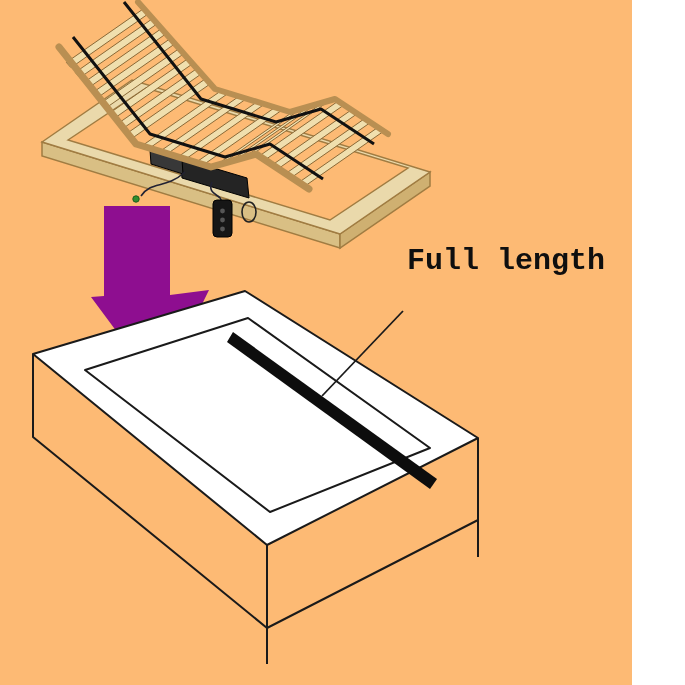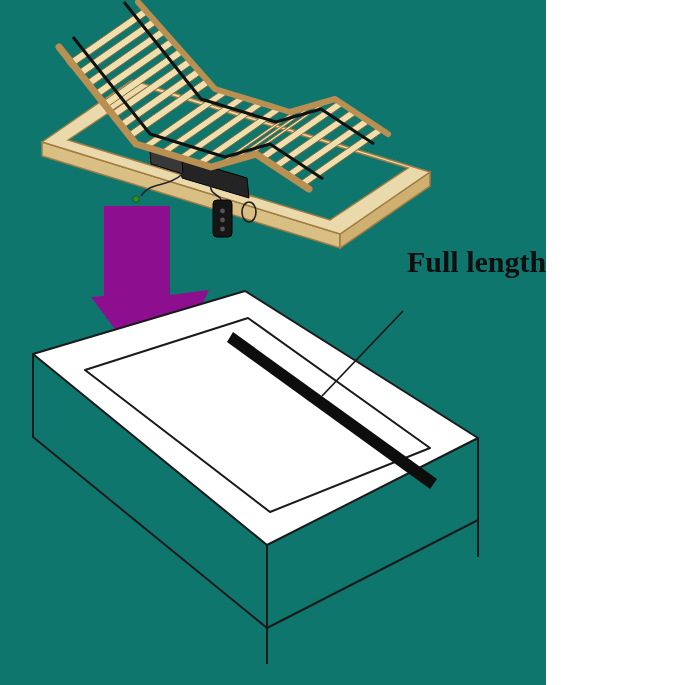--- a/index.html
+++ b/index.html
@@ -1,21 +1,21 @@
 <!DOCTYPE html>
 <html><head>
 <meta charset="utf-8">
 <style>
   html,body{margin:0;padding:0;background:#ffffff;}
   .canvas{
     position:relative;
-    width:546px;height:685px;
-    background:#0f766e;
+    width:632px;height:685px;
+    background:#fdba74;
     overflow:hidden;
-    font-family:Liberation Serif, serif;
+    font-family:Liberation Mono, monospace;
   }
   .canvas svg{position:absolute;left:0;top:0;}
   .annotation{
     position:absolute;
     left:407px;top:244px;
     width:270px;
     font-weight:bold;
     font-size:30px;
     line-height:1.18;
     color:#0f0f0f;

